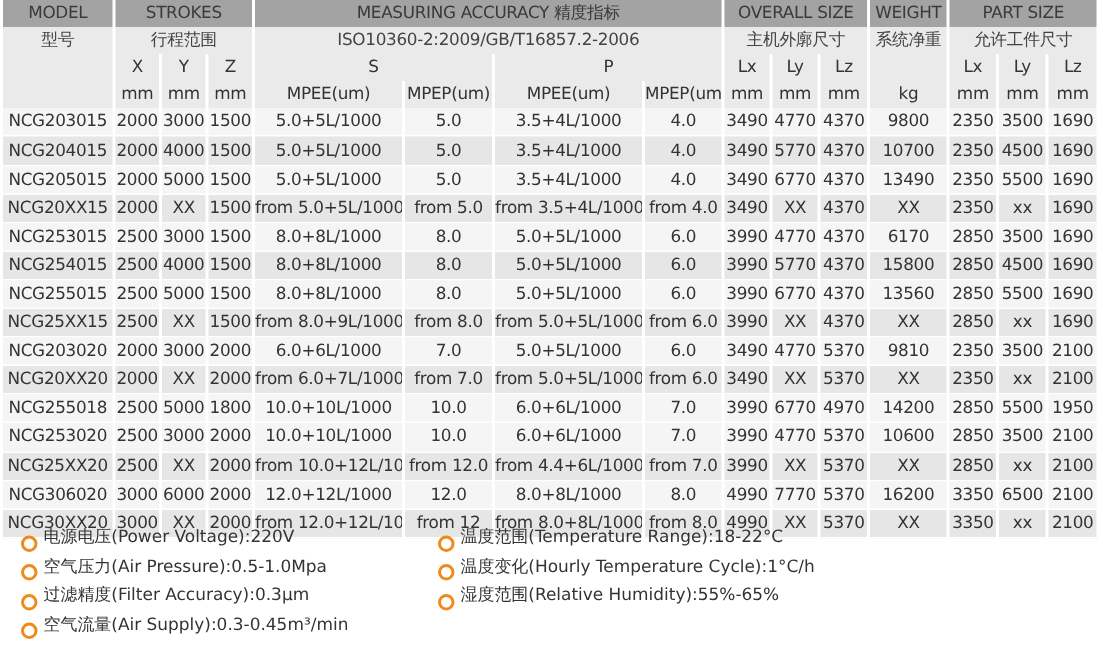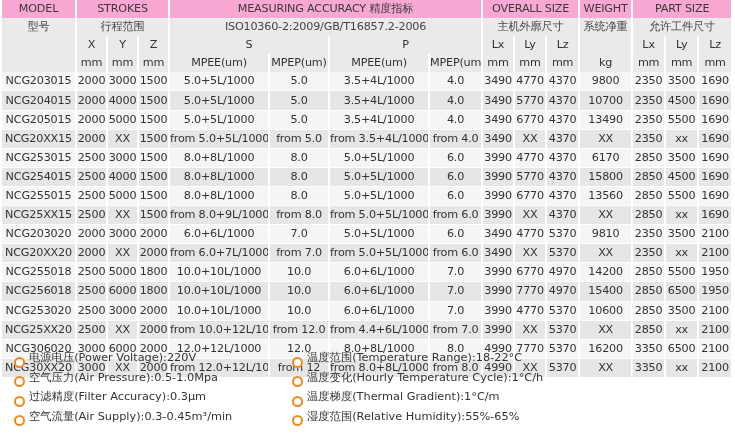--- a/index.html
+++ b/index.html
@@ -1,19 +1,19 @@
 <!DOCTYPE html>
 <html><head>
 <meta charset="utf-8">
 <style>
   html, body { margin:0; padding:0; background:#ffffff; }
   body { width:735px; height:436px; overflow:hidden; font-family:"DejaVu Sans", "Liberation Sans", sans-serif; color:#333; }
   table.spec { border-collapse:separate; border-spacing:2px 0; position:absolute; left:0; top:0; width:733px; table-layout:fixed; }
   table.spec td { font-size:11.2px; text-align:center; white-space:nowrap; padding:0; height:18.1px; line-height:18px; overflow:hidden; letter-spacing:-0.2px; }
-  .h1 td { background:#f9a8d4; font-size:11.5px; height:19px; color:#3a3a3a; }
+  .h1 td { background:#a3a3a3; font-size:11.5px; height:19px; color:#3a3a3a; }
   .h2 td { background:#eaeaea; color:#444;margin-left:12px; }
   .h3 td, .h4 td { background:#eaeaea; color:#333; }
   td.hd-model-blank { background:#eaeaea; }
   tr.odd td { background:#f5f5f5; }
   tr.even td { background:#e6e6e6; }
   tr.row td { border-bottom:1px solid #fff; }
   .notes { position:absolute; top:348px; left:0; width:735px; font-size:11.3px; color:#333; }
   .col { position:absolute; top:0; }
   .col.left { left:14px; }
   .col.right { left:292px; }
@@ -272,37 +272,20 @@
         <td>6.0+6L/1000</td>
         <td>7.0</td>
         <td>3990</td>
         <td>6770</td>
         <td>4970</td>
         <td>14200</td>
         <td>2850</td>
         <td>5500</td>
         <td>1950</td>
       </tr>
-      <tr class="row even">
-        <td>NCG256018</td>
-        <td>2500</td>
-        <td>6000</td>
-        <td>1800</td>
-        <td>10.0+10L/1000</td>
-        <td>10.0</td>
-        <td>6.0+6L/1000</td>
-        <td>7.0</td>
-        <td>3990</td>
-        <td>7770</td>
-        <td>4970</td>
-        <td>15400</td>
-        <td>2850</td>
-        <td>6500</td>
-        <td>1950</td>
-      </tr>
       <tr class="row odd">
         <td>NCG253020</td>
         <td>2500</td>
         <td>3000</td>
         <td>2000</td>
         <td>10.0+10L/1000</td>
         <td>10.0</td>
         <td>6.0+6L/1000</td>
         <td>7.0</td>
         <td>3990</td>
@@ -390,20 +373,16 @@
     <div class="note">
         <span class="dot" style="border-color: rgb(240, 138, 28);"></span>
         <span>温度范围(Temperature Range):18-22°C</span>
       </div>
     <div class="note">
         <span class="dot" style="border-color: rgb(240, 138, 28);"></span>
         <span>温度变化(Hourly Temperature Cycle):1°C/h</span>
       </div>
     <div class="note">
         <span class="dot" style="border-color: rgb(240, 138, 28);"></span>
-        <span>温度梯度(Thermal Gradient):1°C/m</span>
-      </div>
-    <div class="note">
-        <span class="dot" style="border-color: rgb(240, 138, 28);"></span>
         <span>湿度范围(Relative Humidity):55%-65%</span>
       </div>
   </div>
 </div>
 
 </body></html>

